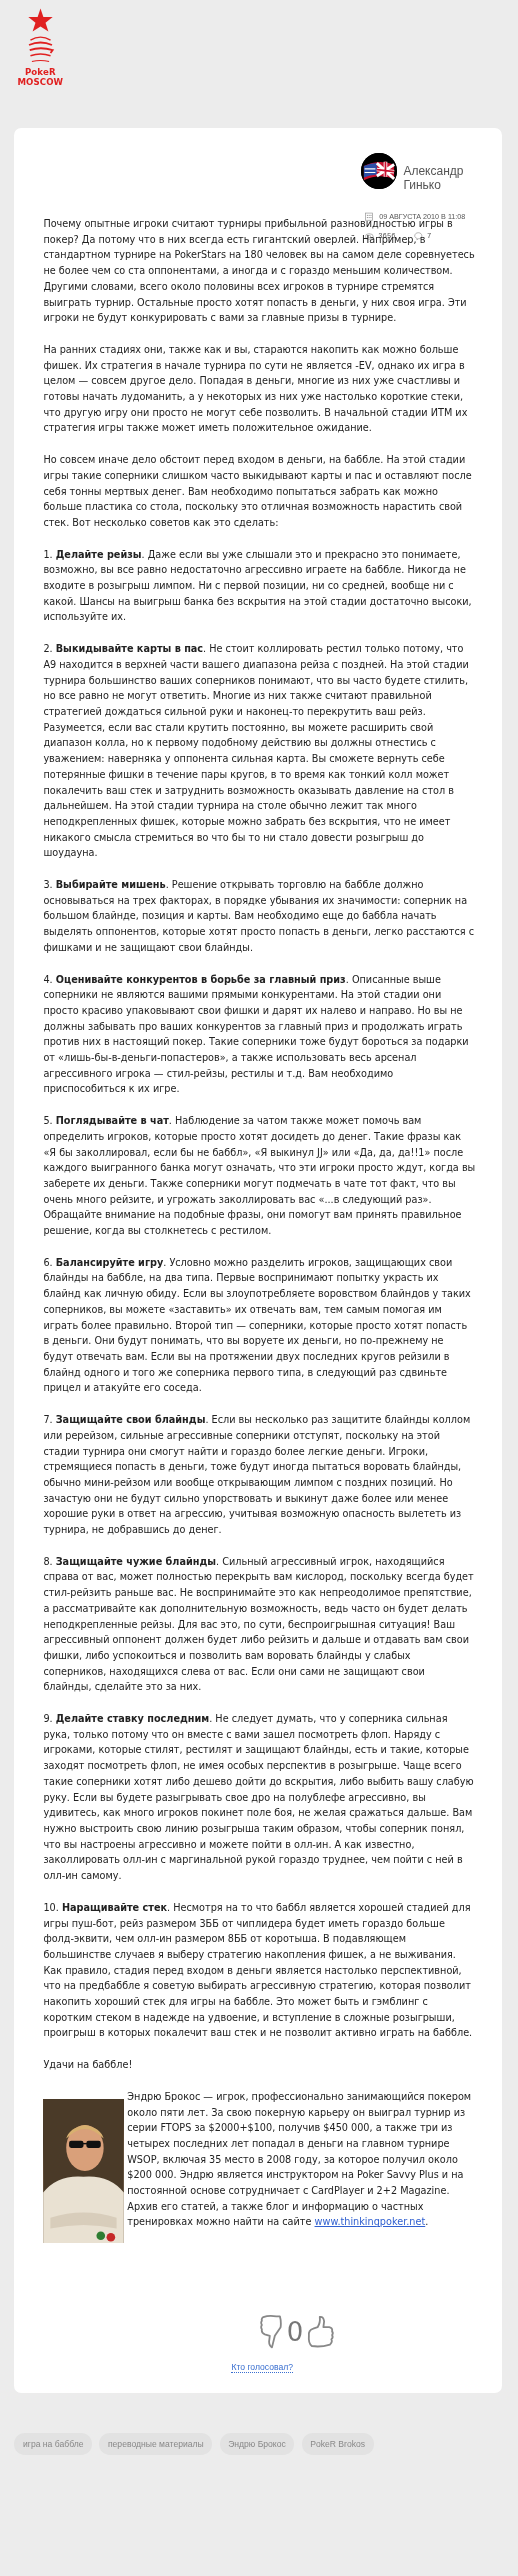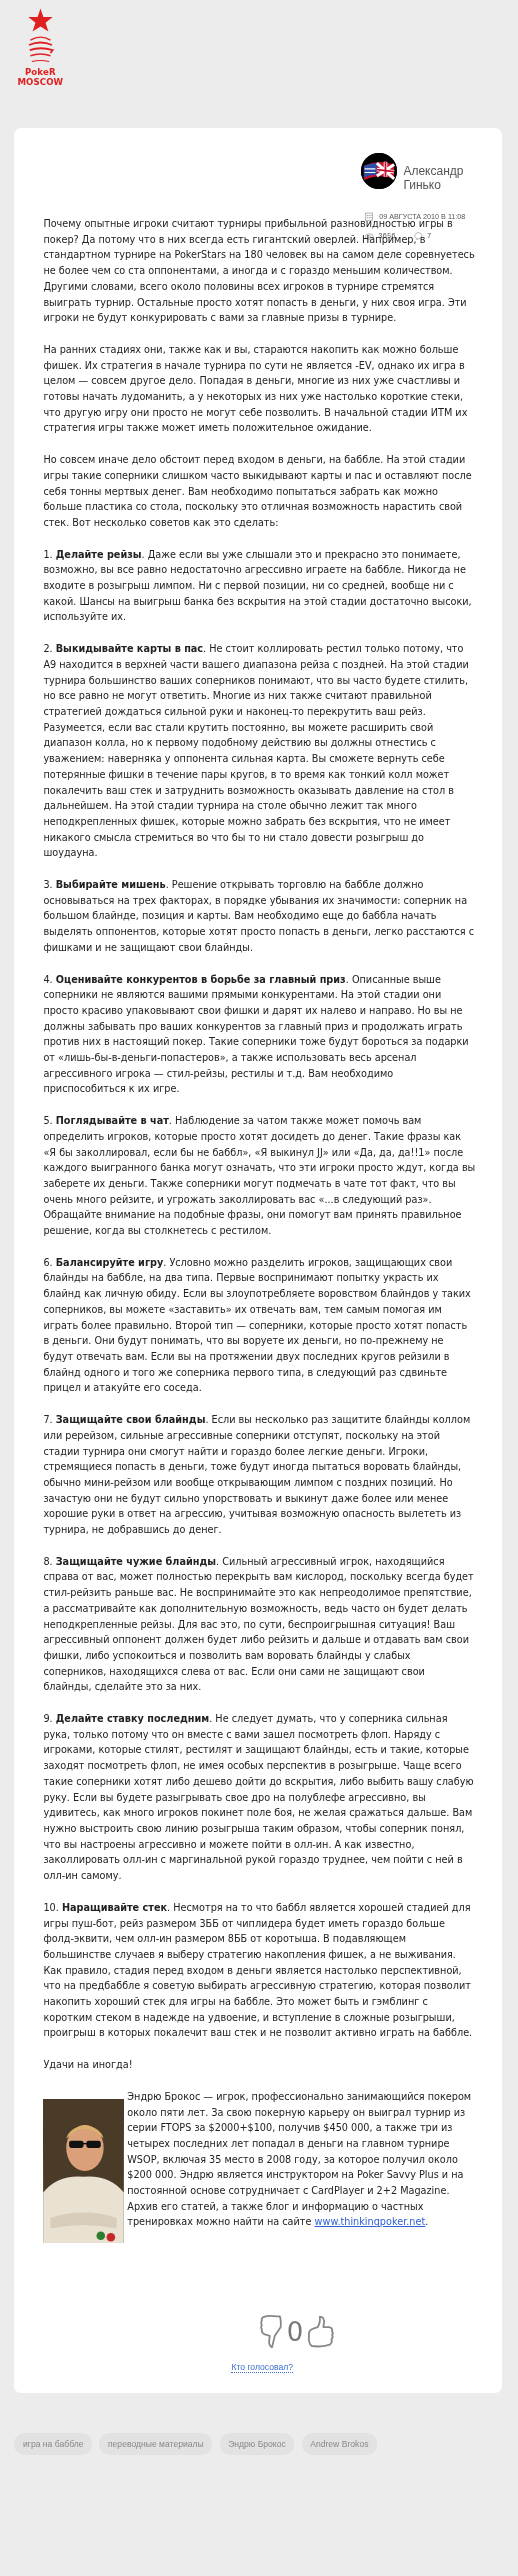--- a/index.html
+++ b/index.html
@@ -108,21 +108,21 @@
     <p><span>2.</span> <b>Выкидывайте карты в пас</b><span>.</span><span> Не стоит коллировать рестил только потому, что A9 находится в верхней части вашего диапазона рейза с поздней. На этой стадии турнира большинство ваших соперников понимают, что вы часто будете стилить, но все равно не могут ответить. Многие из них также считают правильной стратегией дождаться сильной руки и наконец-то перекрутить ваш рейз. Разумеется, если вас стали крутить постоянно, вы можете расширить свой диапазон колла, но к первому подобному действию вы должны отнестись с уважением: наверняка у оппонента сильная карта. Вы сможете вернуть себе потерянные фишки в течение пары кругов, в то время как тонкий колл может покалечить ваш стек и затруднить возможность оказывать давление на стол в дальнейшем. На этой стадии турнира на столе обычно лежит так много неподкрепленных фишек, которые можно забрать без вскрытия, что не имеет никакого смысла стремиться во что бы то ни стало довести розыгрыш до шоудауна.</span></p>
     <p><span>3.</span> <b>Выбирайте мишень</b><span>.</span><span> Решение открывать торговлю на баббле должно основываться на трех факторах, в порядке убывания их значимости: соперник на большом блайнде, позиция и карты. Вам необходимо еще до баббла начать выделять оппонентов, которые хотят просто попасть в деньги, легко расстаются с фишками и не защищают свои блайнды.</span></p>
     <p><span>4.</span> <b>Оценивайте конкурентов в борьбе за главный приз</b><span>.</span><span> Описанные выше соперники не являются вашими прямыми конкурентами. На этой стадии они просто красиво упаковывают свои фишки и дарят их налево и направо. Но вы не должны забывать про ваших конкурентов за главный приз и продолжать играть против них в настоящий покер. Такие соперники тоже будут бороться за подарки от «лишь-бы-в-деньги-попастеров», а также использовать весь арсенал агрессивного игрока — стил-рейзы, рестилы и т.д. Вам необходимо приспособиться к их игре.</span></p>
     <p><span>5.</span> <b>Поглядывайте в чат</b><span>.</span><span> Наблюдение за чатом также может помочь вам определить игроков, которые просто хотят досидеть до денег. Такие фразы как «Я бы заколлировал, если бы не баббл», «Я выкинул JJ» или «Да, да, да!!1» после каждого выигранного банка могут означать, что эти игроки просто ждут, когда вы заберете их деньги. Также соперники могут подмечать в чате тот факт, что вы очень много рейзите, и угрожать заколлировать вас «...в следующий раз». Обращайте внимание на подобные фразы, они помогут вам принять правильное решение, когда вы столкнетесь с рестилом.</span></p>
     <p><span>6.</span> <b>Балансируйте игру</b><span>.</span><span> Условно можно разделить игроков, защищающих свои блайнды на баббле, на два типа. Первые воспринимают попытку украсть их блайнд как личную обиду. Если вы злоупотребляете воровством блайндов у таких соперников, вы можете «заставить» их отвечать вам, тем самым помогая им играть более правильно. Второй тип — соперники, которые просто хотят попасть в деньги. Они будут понимать, что вы воруете их деньги, но по-прежнему не будут отвечать вам. Если вы на протяжении двух последних кругов рейзили в блайнд одного и того же соперника первого типа, в следующий раз сдвиньте прицел и атакуйте его соседа.</span></p>
     <p><span>7.</span> <b>Защищайте свои блайнды</b><span>.</span><span> Если вы несколько раз защитите блайнды коллом или ререйзом, сильные агрессивные соперники отступят, поскольку на этой стадии турнира они смогут найти и гораздо более легкие деньги. Игроки, стремящиеся попасть в деньги, тоже будут иногда пытаться воровать блайнды, обычно мини-рейзом или вообще открывающим лимпом с поздних позиций. Но зачастую они не будут сильно упорствовать и выкинут даже более или менее хорошие руки в ответ на агрессию, учитывая возможную опасность вылететь из турнира, не добравшись до денег.</span></p>
     <p><span>8.</span> <b>Защищайте чужие блайнды</b><span>.</span><span> Сильный агрессивный игрок, находящийся справа от вас, может полностью перекрыть вам кислород, поскольку всегда будет стил-рейзить раньше вас. Не воспринимайте это как непреодолимое препятствие, а рассматривайте как дополнительную возможность, ведь часто он будет делать неподкрепленные рейзы. Для вас это, по сути, беспроигрышная ситуация! Ваш агрессивный оппонент должен будет либо рейзить и дальше и отдавать вам свои фишки, либо успокоиться и позволить вам воровать блайнды у слабых соперников, находящихся слева от вас. Если они сами не защищают свои блайнды, сделайте это за них.</span></p>
     <p><span>9.</span> <b>Делайте ставку последним</b><span>.</span><span> Не следует думать, что у соперника сильная рука, только потому что он вместе с вами зашел посмотреть флоп. Наряду с игроками, которые стилят, рестилят и защищают блайнды, есть и такие, которые заходят посмотреть флоп, не имея особых перспектив в розыгрыше. Чаще всего такие соперники хотят либо дешево дойти до вскрытия, либо выбить вашу слабую руку. Если вы будете разыгрывать свое дро на полублефе агрессивно, вы удивитесь, как много игроков покинет поле боя, не желая сражаться дальше. Вам нужно выстроить свою линию розыгрыша таким образом, чтобы соперник понял, что вы настроены агрессивно и можете пойти в олл-ин. А как известно, заколлировать олл-ин с маргинальной рукой гораздо труднее, чем пойти с ней в олл-ин самому.</span></p>
     <p><span>10.</span> <b>Наращивайте стек</b><span>.</span><span> Несмотря на то что баббл является хорошей стадией для игры пуш-бот, рейз размером 3ББ от чиплидера будет иметь гораздо больше фолд-эквити, чем олл-ин размером 8ББ от коротыша. В подавляющем большинстве случаев я выберу стратегию накопления фишек, а не выживания. Как правило, стадия перед входом в деньги является настолько перспективной, что на предбаббле я советую выбирать агрессивную стратегию, которая позволит накопить хороший стек для игры на баббле. Это может быть и гэмблинг с коротким стеком в надежде на удвоение, и вступление в сложные розыгрыши, проигрыш в которых покалечит ваш стек и не позволит активно играть на баббле.</span></p>
 
-    <p>Удачи на иногда!</p>
+    <p>Удачи на баббле!</p>
 
     <div class="bio">
       <div class="bio-photo">
         <svg width="81" height="144" viewBox="0 0 112 200">
           <rect width="112" height="200" fill="#4a3a28"></rect>
           <path d="M0 200 L0 130 Q20 105 56 108 Q92 105 112 130 L112 200 Z" fill="#e9e1d2"></path>
           <ellipse cx="58" cy="68" rx="26" ry="32" fill="#d9a07a"></ellipse>
           <path d="M32 55 Q58 28 84 55 Q80 40 58 36 Q36 40 32 55 Z" fill="#d8b070"></path>
           <rect x="36" y="58" width="20" height="10" rx="3" fill="#111"></rect>
           <rect x="60" y="58" width="20" height="10" rx="3" fill="#111"></rect>
@@ -149,15 +149,15 @@
       </svg>
     </div>
     <span class="who-voted">Кто голосовал?</span>
   </div>
 </div>
 
 <div class="tags" style="top:2433px;">
   <span class="tag">игра на баббле</span>
   <span class="tag">переводные материалы</span>
   <span class="tag">Эндрю Брокос</span>
-  <span class="tag">Andrew Brokos</span>
+  <span class="tag">PokeR Brokos</span>
 </div>
 
 
 </body></html>

